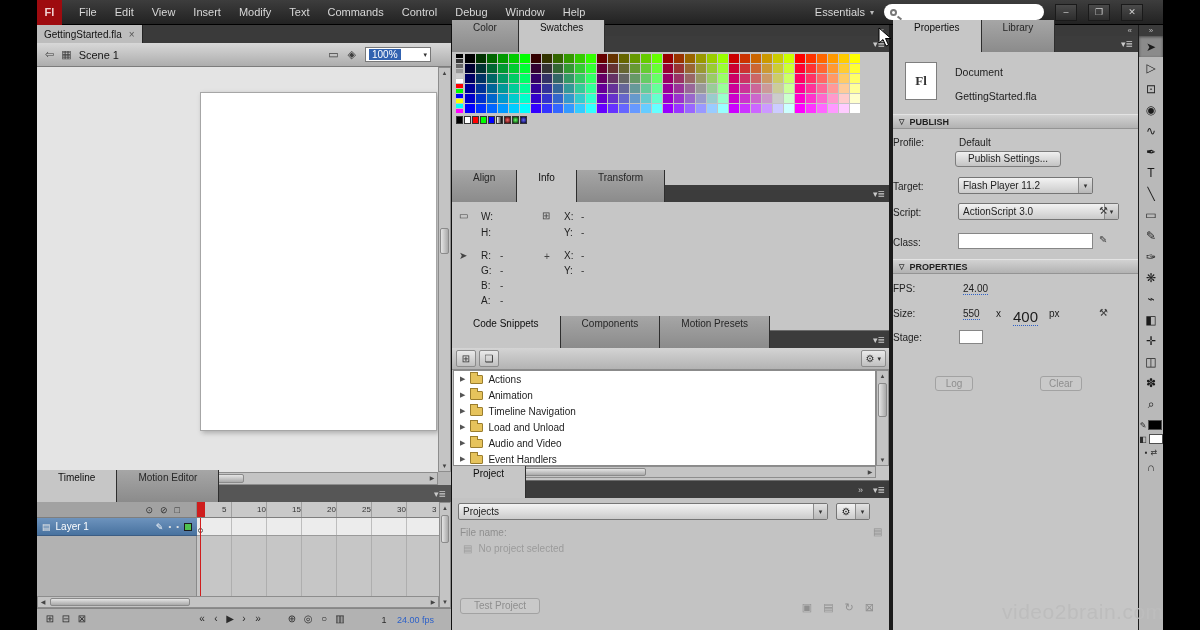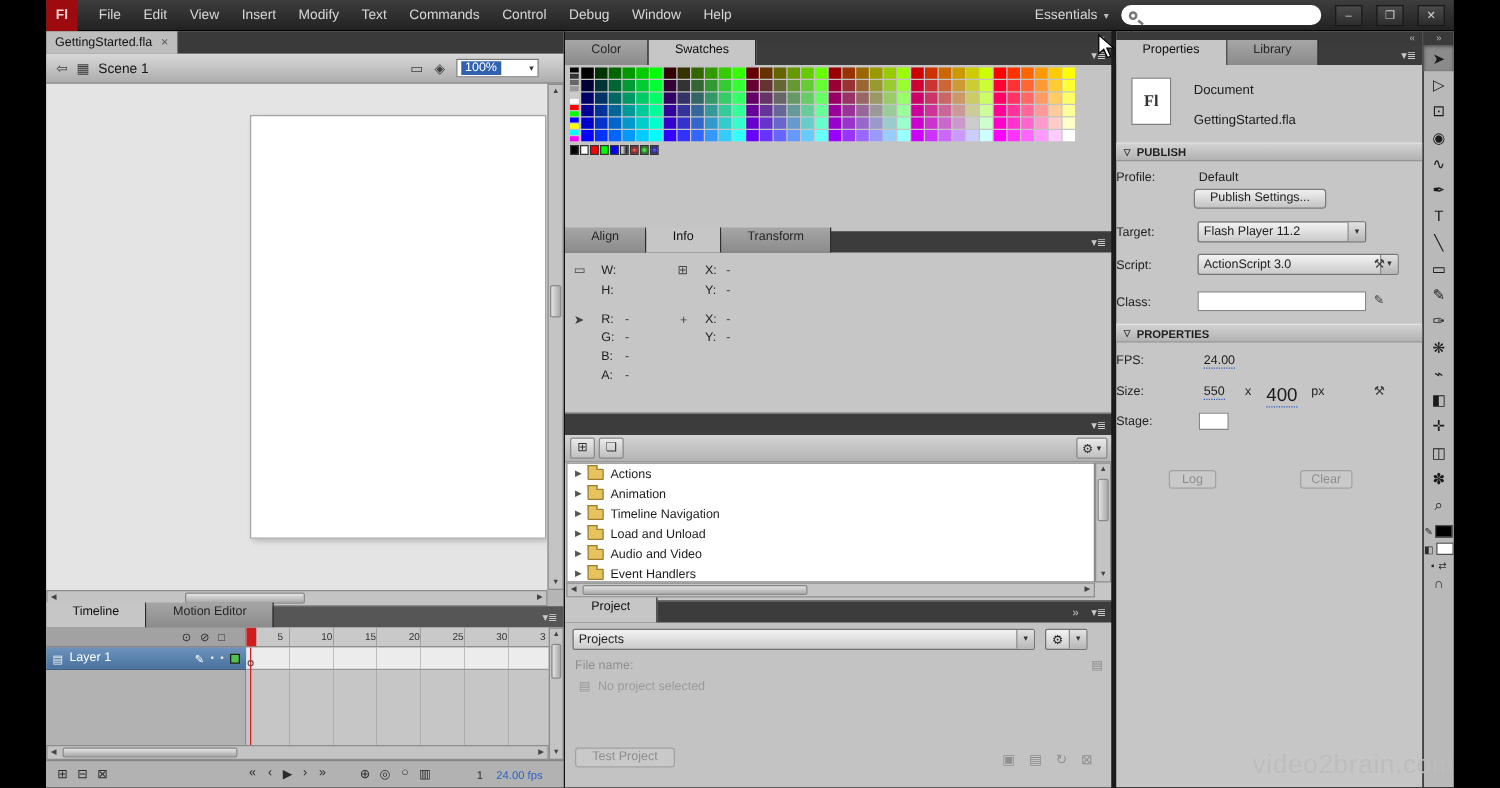--- a/index.html
+++ b/index.html
@@ -3,39 +3,39 @@
 <meta charset="utf-8">
 <style>
 *{margin:0;padding:0;box-sizing:border-box}
 html,body{width:1200px;height:630px;background:#000;font-family:"Liberation Sans",sans-serif;overflow:hidden;position:relative;color:#1e1e1e}
 .app{position:absolute;left:37px;top:0;width:1126px;height:630px;background:#1c1c1c}
 
 .menubar{position:absolute;left:0;top:0;width:100%;height:25px;background:linear-gradient(#3d3d3d,#222);display:flex;align-items:center;border-bottom:1px solid #000}
 .fl-logo{width:25px;height:25px;background:#9e0b0f;color:#f0d3d3;font-weight:bold;font-size:11px;display:flex;align-items:center;justify-content:center}
 .menu-items{display:flex;margin-left:8px}
 .menu-item{padding:0 9px;font-size:11px;color:#d8d8d8;line-height:25px;white-space:nowrap}
-.menubar-right{margin-left:auto;display:flex;align-items:center;gap:10px;padding-right:7px}
+.menubar-right{margin-left:auto;display:flex;align-items:center;gap:10px;padding-right:20px}
 .workspace{display:flex;align-items:center;gap:5px;font-size:11px;color:#d8d8d8}
 .dd-arrow{font-size:8px;color:#bbb}
 .searchbox{width:160px;height:16px;background:#fff;border-radius:8px;display:flex;align-items:center;padding:0 6px;gap:5px}
 .mag{width:7px;height:7px;border:2px solid #777;border-radius:50%;position:relative;flex:0 0 auto}
 .mag::after{content:"";position:absolute;left:5px;top:6px;width:5px;height:2px;background:#777;transform:rotate(40deg)}
 .searchbox input{border:none;outline:none;flex:1;font-size:10px;height:12px;background:transparent}
 .winbtn{width:22px;height:17px;color:#cfcfcf;font-size:9px;display:flex;align-items:center;justify-content:center;background:linear-gradient(#4a4a4a,#2d2d2d);border:1px solid #1a1a1a;margin-left:1px}
 
 .col-left{position:absolute;left:0;top:25px;width:414px;height:605px;background:#b5b5b5}
 .col-mid{position:absolute;left:414px;top:25px;width:438px;height:605px;background:#c6c6c6;border-left:1px solid #101010}
 .gap-mr{position:absolute;left:852px;top:25px;width:4px;height:605px;background:#1b1b1b}
 .col-right{position:absolute;left:856px;top:25px;width:245px;height:605px;background:#c6c6c6}
 .toolbar{position:absolute;left:1101px;top:25px;width:25px;height:605px;background:#b9b9b9;border-left:1px solid #1b1b1b}
 
 .dock-strip{height:11px;background:#3a3a3a;color:#b9b9b9;font-size:8px;line-height:11px;text-align:right;padding-right:6px}
 .tabstrip{display:flex;align-items:flex-end;background:#3c3c3c;height:16px}
 .tabstrip.tall{height:17px}
-.tab{height:20px;line-height:16px;padding:0 21px;font-size:10px;color:#262626;background:linear-gradient(#a6a6a6,#8b8b8b);border-right:1px solid #2e2e2e;white-space:nowrap}
+.tab{height:32px;line-height:16px;padding:0 21px;font-size:10px;color:#262626;background:linear-gradient(#a6a6a6,#8b8b8b);border-right:1px solid #2e2e2e;white-space:nowrap}
 .tab.active{background:#c6c6c6;color:#0e0e0e}
 .panel-menu{margin-left:auto;color:#c9c9c9;font-size:9px;padding:0 5px;line-height:16px}
 .sect{position:absolute;left:0;width:100%;height:15px;background:linear-gradient(#d2d2d2,#b2b2b2);border-top:1px solid #e3e3e3;border-bottom:1px solid #949494;font-size:9px;font-weight:bold;color:#1f1f1f;display:flex;align-items:center;gap:5px;padding:0 6px}
 .sect .disc{font-size:7px;color:#333}
 .btn{position:absolute;height:16px;background:linear-gradient(#f0f0f0,#c3c3c3);border:1px solid #7c7c7c;border-radius:3px;font-size:10px;text-align:center;line-height:14px;color:#1f1f1f}
 .btn.disabled{color:#8e8e8e;background:#c9c9c9;border-color:#a2a2a2}
 .dd{position:absolute;height:17px;background:linear-gradient(#f3f3f3,#cbcbcb);border:1px solid #757575;border-radius:2px;display:flex;align-items:center;font-size:10px}
 .ddv{flex:1;padding:0 4px;white-space:nowrap;overflow:hidden;color:#222}
 .dda{width:14px;height:100%;border-left:1px solid #8b8b8b;background:linear-gradient(#e2e2e2,#b7b7b7);text-align:center;font-size:7px;line-height:15px;color:#333}
 .hot{color:#2d61c8;border-bottom:1px dotted #2d61c8}
@@ -568,20 +568,25 @@
         <span class="ip-icn" style="left:92px;top:49px">+</span>
         <span class="ip-lbl" style="left:112px;top:48px">X:</span>
         <span class="ip-val" style="left:129px;top:48px">-</span>
         <span class="ip-lbl" style="left:112px;top:63px">Y:</span>
         <span class="ip-val" style="left:129px;top:63px">-</span>
       </div>
     </div>
 
     <div class="p-snippets">
       <div class="tabstrip tall">
+        <span id="snip-tabs" style="display:flex">
+            <span class="tab active">Code Snippets</span>
+            <span class="tab">Components</span>
+            <span class="tab">Motion Presets</span>
+          </span>
         <span class="panel-menu">▾≣</span>
       </div>
       <div class="snip-toolbar">
         <span class="snip-btn">⊞</span>
         <span class="snip-btn">❏</span>
         <div class="gear-group">
           <span>⚙</span>
           <span class="ga">▾</span>
         </div>
       </div>

